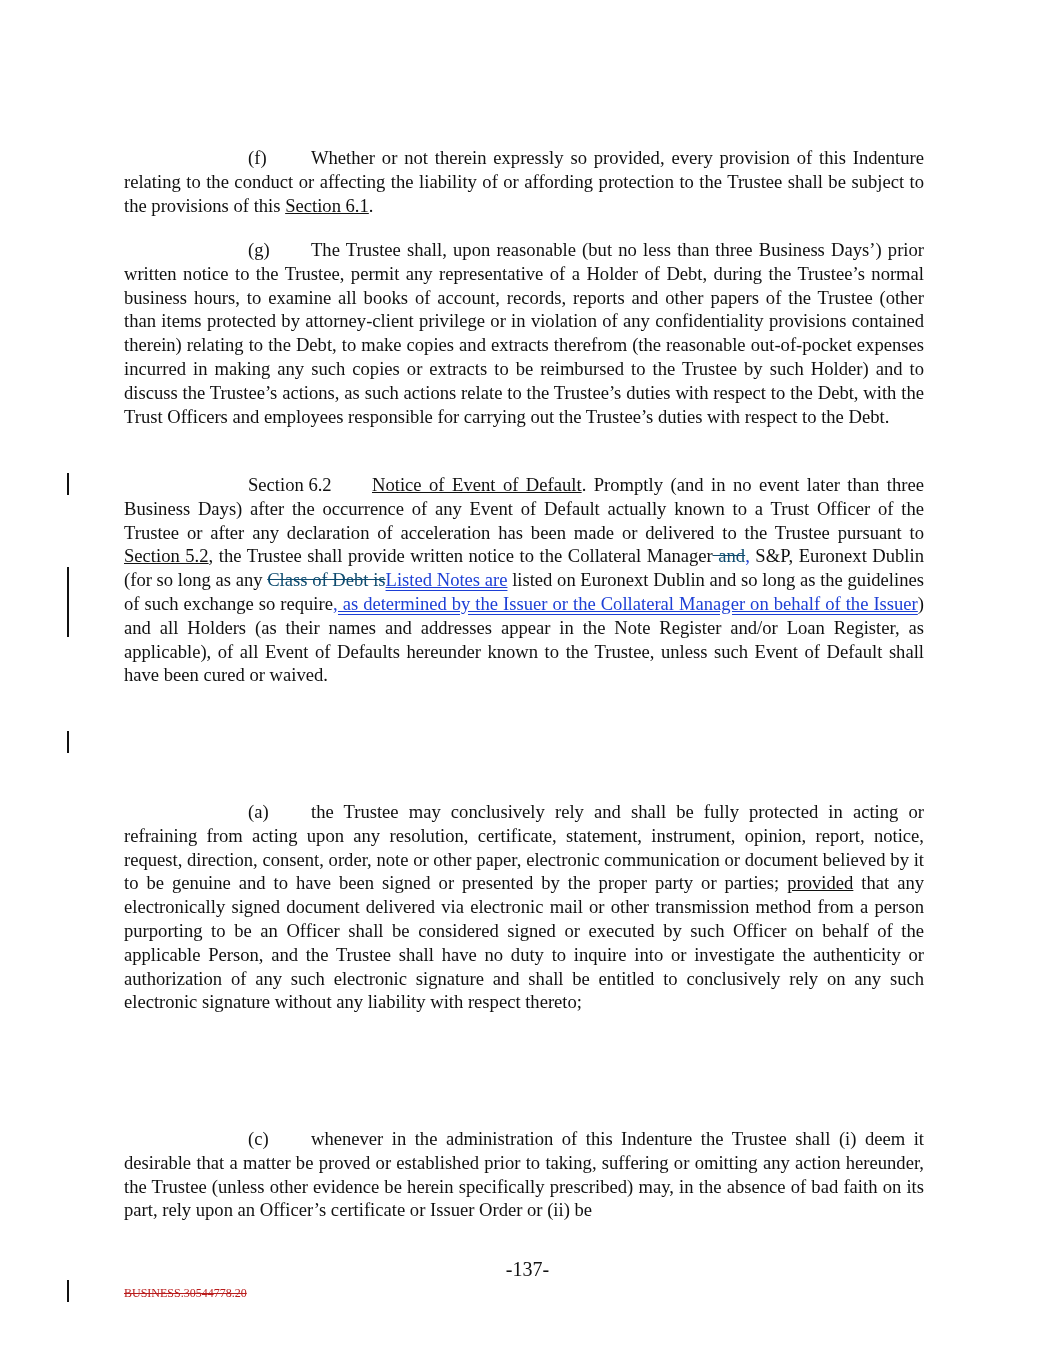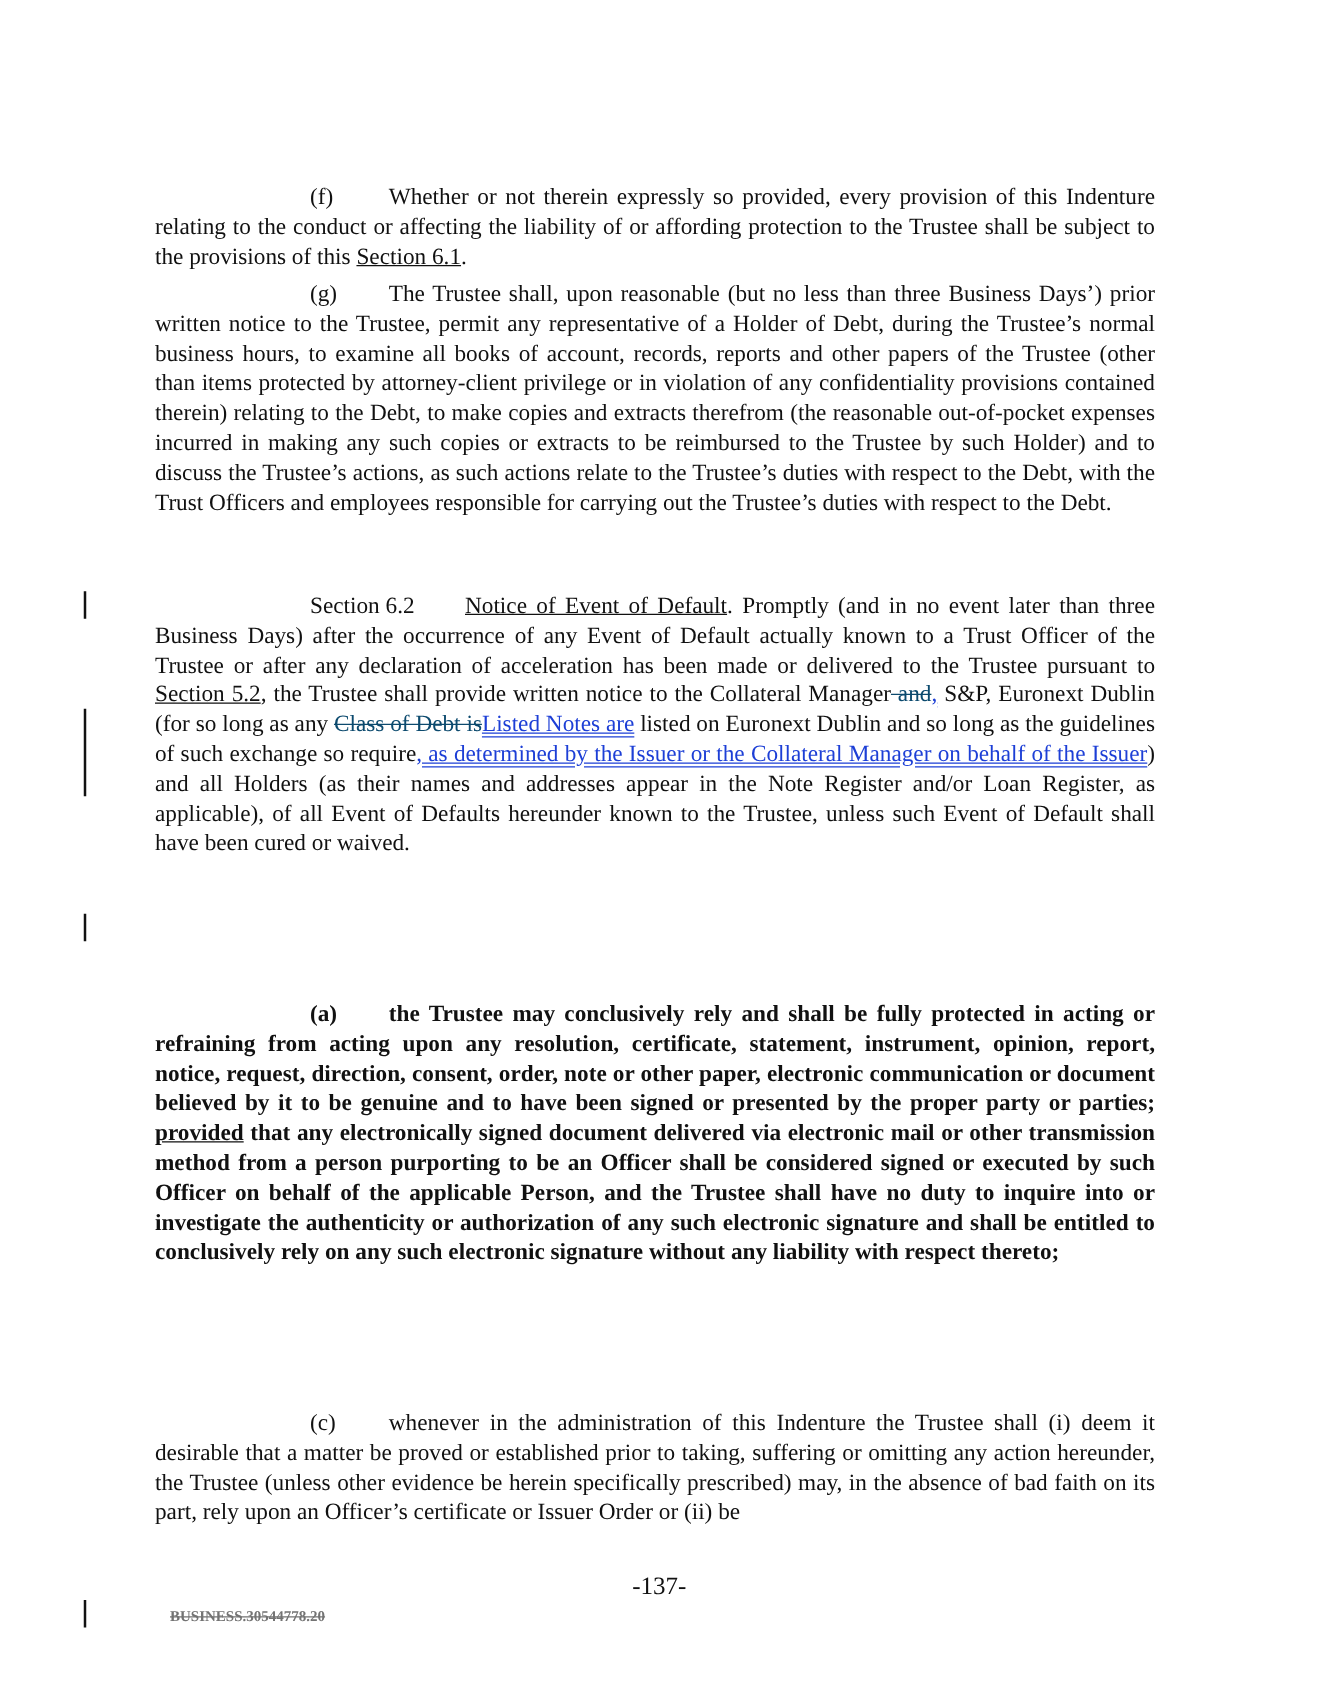--- a/index.html
+++ b/index.html
@@ -10,45 +10,45 @@
           line-height: 23.8px; text-align: justify; text-align-last: left; }
   .para .lead { display: inline-block; width: 124px; }
   .para .num { display: inline-block; width: 63px; }
   .para .secnum { display: inline-block; width: 124px; }
   .u { text-decoration: underline; }
   .del { color: #0c4a6e; text-decoration: line-through; }
   .ins { color: #1d3fd6; text-decoration: underline double; }
   .bar { position: absolute; left: 67px; width: 2px; background: #111; }
   .pagenum { position: absolute; left: 0; width: 1055px; top: 1258px; text-align: center;
              font-size: 20px; }
-  .docid { position: absolute; left: 136px; top: 1286px; font-size: 12px; color: #737373;
-           text-decoration: line-through; font-weight: bold; }
+  .docid { position: absolute; left: 124px; top: 1286px; font-size: 12px; color: #b91c1c;
+           text-decoration: line-through; }
 </style>
 </head>
 <body>
 
 <div class="page">
 
   <div class="para" style="top:146px;">
     <span class="lead"></span><span class="num">(f)</span><span>Whether or not therein expressly so provided, every provision of this Indenture relating to the conduct or affecting the liability of or affording protection to the Trustee shall be subject to the provisions of this </span><span class="u">Section 6.1</span><span>.</span>
   </div>
 
-  <div class="para" style="top:224px;">
+  <div class="para" style="top:238px;">
     <span class="lead"></span><span class="num">(g)</span><span>The Trustee shall, upon reasonable (but no less than three Business Days’) prior written notice to the Trustee, permit any representative of a Holder of Debt, during the Trustee’s normal business hours, to examine all books of account, records, reports and other papers of the Trustee (other than items protected by attorney-client privilege or in violation of any confidentiality provisions contained therein) relating to the Debt, to make copies and extracts therefrom (the reasonable out-of-pocket expenses incurred in making any such copies or extracts to be reimbursed to the Trustee by such Holder) and to discuss the Trustee’s actions, as such actions relate to the Trustee’s duties with respect to the Debt, with the Trust Officers and employees responsible for carrying out the Trustee’s duties with respect to the Debt.</span>
   </div>
 
   <div class="bar" style="top:473px;height:22px;"></div>
   <div class="bar" style="top:567px;height:70px;"></div>
   <div class="para" style="top:473px;">
     <span class="lead"></span><span class="secnum">Section 6.2</span><span class="u">Notice of Event of Default</span><span>.  Promptly (and in no event later than three Business Days) after the occurrence of any Event of Default actually known to a Trust Officer of the Trustee or after any declaration of acceleration has been made or delivered to the Trustee pursuant to </span><span class="u">Section 5.2</span><span>, the Trustee shall provide written notice to the Collateral Manager</span><span class="del"> and</span><span class="ins">,</span><span> S&amp;P, Euronext Dublin (for so long as any </span><span class="del">Class of Debt is</span><span class="ins">Listed Notes are</span><span> listed on Euronext Dublin and so long as the guidelines of such exchange so require</span><span class="ins">, as determined by the Issuer or the Collateral Manager on behalf of the Issuer</span><span>) and all Holders (as their names and addresses appear in the Note Register and/or Loan Register, as applicable), of all Event of Defaults hereunder known to the Trustee, unless such Event of Default shall have been cured or waived.</span>
   </div>
 
   <div class="bar" style="top:731px;height:22px;"></div>
 
-  <div class="para" style="top:800px;font-weight:bold;">
+  <div class="para" style="top:800px;">
     <span class="lead"></span><span class="num">(a)</span><span>the Trustee may conclusively rely and shall be fully protected in acting or refraining from acting upon any resolution, certificate, statement, instrument, opinion, report, notice, request, direction, consent, order, note or other paper, electronic communication or document believed by it to be genuine and to have been signed or presented by the proper party or parties; </span><span class="u">provided</span><span> that any electronically signed document delivered via electronic mail or other transmission method from a person purporting to be an Officer shall be considered signed or executed by such Officer on behalf of the applicable Person, and the Trustee shall have no duty to inquire into or investigate the authenticity or authorization of any such electronic signature and shall be entitled to conclusively rely on any such electronic signature without any liability with respect thereto;</span>
   </div>
 
 
   <div class="para" style="top:1127px;">
     <span class="lead"></span><span class="num">(c)</span><span>whenever in the administration of this Indenture the Trustee shall (i) deem it desirable that a matter be proved or established prior to taking, suffering or omitting any action hereunder, the Trustee (unless other evidence be herein specifically prescribed) may, in the absence of bad faith on its part, rely upon an Officer’s certificate or Issuer Order or (ii) be</span>
   </div>
 
   <div class="pagenum">-137-</div>
   <div class="bar" style="top:1280px;height:22px;"></div>

